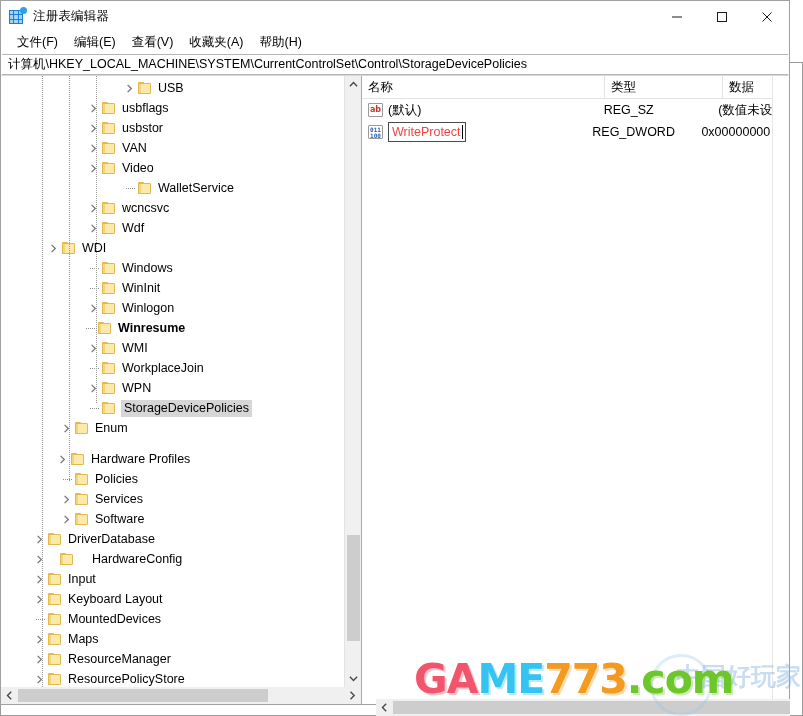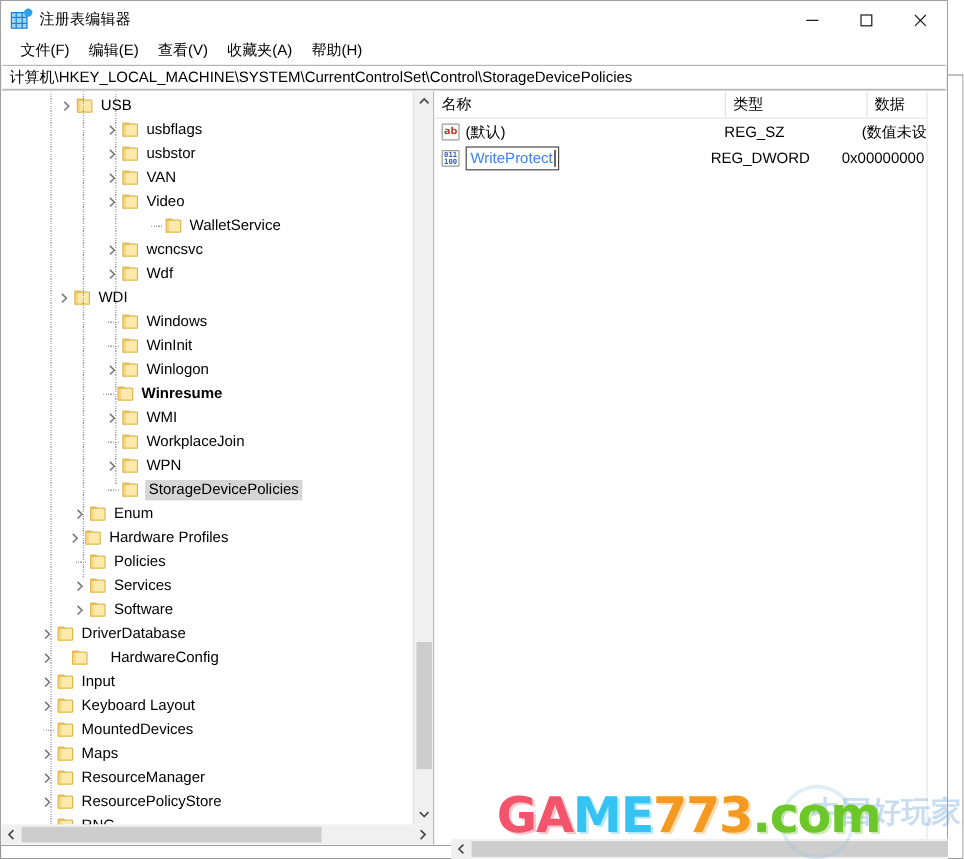--- a/index.html
+++ b/index.html
@@ -338,21 +338,21 @@
 
   .edit-box {
     border: 1px solid #4a4a4a;
     background: #ffffff;
     height: 20px;
     display: flex; align-items: center;
     padding: 0 2px 0 3px;
     margin-left: 0px;
     box-sizing: border-box;
   }
-  .edit-box .txt { font-size: 12.5px; color: #3b82f6; }
+  .edit-box .txt { font-size: 12.5px; color: #ef4444; }
   .caret {
     display: inline-block;
     width: 1px; height: 14px;
     background: #000000;
     margin-left: 1px;
   }
 
   
   .value-vscroll {
     position: absolute;
@@ -495,21 +495,21 @@
     </div>
 
     <div class="content">
 
       <div class="tree-pane">
         <div class="tree-scroll-area">
           <div class="guide" style="left:41px;"></div>
           <div class="guide" style="left:68px; bottom:auto; height:406px;"></div>
           <div class="guide" style="left:95px; bottom:auto; height:328px;"></div>
           <div class="tree-list" id="tree-list">
-              <div class="tree-row" style="padding-left: 46px;">
+              <div class="tree-row" style="padding-left: 120px;">
                 <div class="twisty">
                   <svg width="7" height="9" viewBox="0 0 7 9">
                     <path d="M1.6 0.9 L5.3 4.5 L1.6 8.1" fill="none" stroke="#767676" stroke-width="1.3"></path>
                   </svg>
                 </div>
                 <span class="folder">
                   <span class="tab"></span>
                   <span class="body"></span>
                   <span class="spine"></span>
                 </span>
@@ -717,21 +717,21 @@
                     <path d="M1.6 0.9 L5.3 4.5 L1.6 8.1" fill="none" stroke="#767676" stroke-width="1.3"></path>
                   </svg>
                 </div>
                 <span class="folder">
                   <span class="tab"></span>
                   <span class="body"></span>
                   <span class="spine"></span>
                 </span>
                 <span class="tree-label">Enum</span>
               </div>
-              <div class="tree-row" style="padding-left: 53px;">
+              <div class="tree-row" style="padding-left: 53px; margin-top: 11px;">
                 <div class="twisty">
                   <svg width="7" height="9" viewBox="0 0 7 9">
                     <path d="M1.6 0.9 L5.3 4.5 L1.6 8.1" fill="none" stroke="#767676" stroke-width="1.3"></path>
                   </svg>
                 </div>
                 <span class="folder">
                   <span class="tab"></span>
                   <span class="body"></span>
                   <span class="spine"></span>
                 </span>

